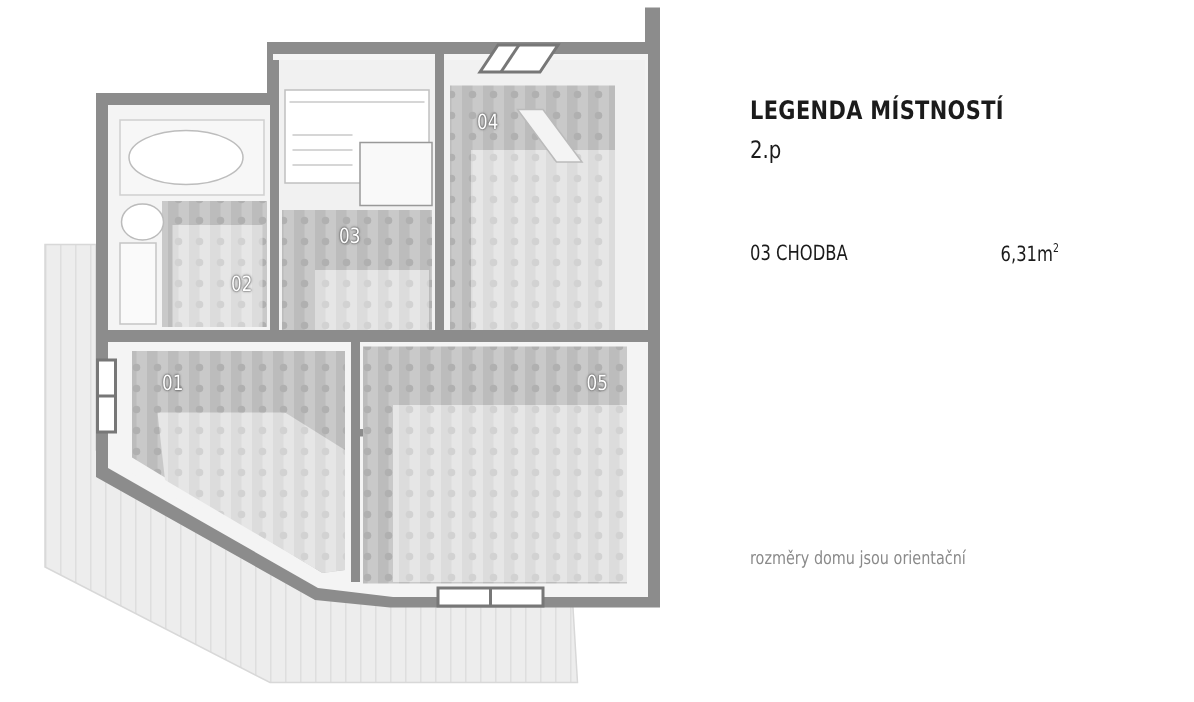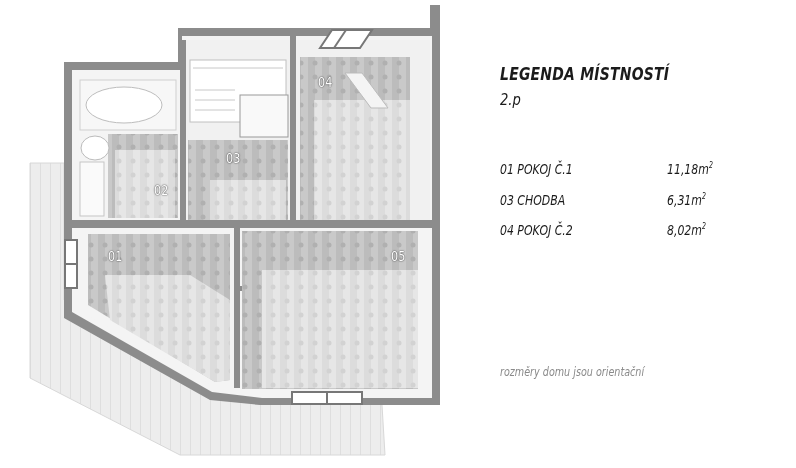--- a/index.html
+++ b/index.html
@@ -1,18 +1,18 @@
 <!DOCTYPE html>
 <html><head>
 <meta charset="utf-8">
 <style>
   html,body{margin:0;padding:0;background:#ffffff;}
   body{width:796px;height:468px;position:relative;overflow:hidden;font-family:"Liberation Sans",sans-serif;}
   .plan{position:absolute;left:0;top:0;width:460px;height:468px;}
-  .legend{position:absolute;left:500px;top:64px;width:260px;color:#1b1b1b;font-style:italic;}
+  .legend{position:absolute;left:500px;top:64px;width:260px;color:#1b1b1b;}
   .legend-title{font-family:"DejaVu Sans",sans-serif;font-weight:bold;font-size:17px;letter-spacing:0.3px;transform:scaleX(0.82);transform-origin:left center;white-space:nowrap;margin:0;}
   .legend-floor{font-family:"DejaVu Sans",sans-serif;font-size:16px;transform:scaleX(0.82);transform-origin:left center;margin-top:6px;}
   .rows{position:absolute;left:0;top:97px;width:250px;}
   .row{position:relative;height:30.5px;}
   .row .name{position:absolute;left:0;top:0;font-family:"DejaVu Sans",sans-serif;font-size:14px;transform:scaleX(0.78);transform-origin:left center;white-space:nowrap;}
   .row .area{position:absolute;left:167px;top:0;font-family:"DejaVu Sans",sans-serif;font-size:14px;transform:scaleX(0.78);transform-origin:left center;white-space:nowrap;}
   .row .area sup{font-size:8px;vertical-align:6px;}
   .note{position:absolute;left:0;top:301px;font-family:"DejaVu Sans",sans-serif;font-size:12px;color:#8a8a8a;transform:scaleX(0.8);transform-origin:left center;white-space:nowrap;}
   .room-label{position:absolute;font-family:"DejaVu Sans",sans-serif;font-size:14px;color:#ffffff;text-shadow:0 0 2px #555,0 0 1px #333;transform:scaleX(0.8);transform-origin:left center;}
 </style>
@@ -98,27 +98,19 @@
   <div class="room-label" style="left:318px;top:74px;">04</div>
   <div class="room-label" style="left:391px;top:248px;">05</div>
 </div>
 
 <div class="legend">
   <div class="legend-title">LEGENDA MÍSTNOSTÍ</div>
   <div class="legend-floor">2.p</div>
 
   <div class="rows">
     <div class="row">
-      <span class="name">01 POKOJ Č.1</span>
-      <span class="area"><span>11,18m</span><sup>2</sup></span>
-    </div>
-    <div class="row">
       <span class="name">03 CHODBA</span>
       <span class="area"><span>6,31m</span><sup>2</sup></span>
-    </div>
-    <div class="row">
-      <span class="name">04 POKOJ Č.2</span>
-      <span class="area"><span>8,02m</span><sup>2</sup></span>
     </div>
   </div>
 
   <div class="note">rozměry domu jsou orientační</div>
 </div>
 
 </body></html>

